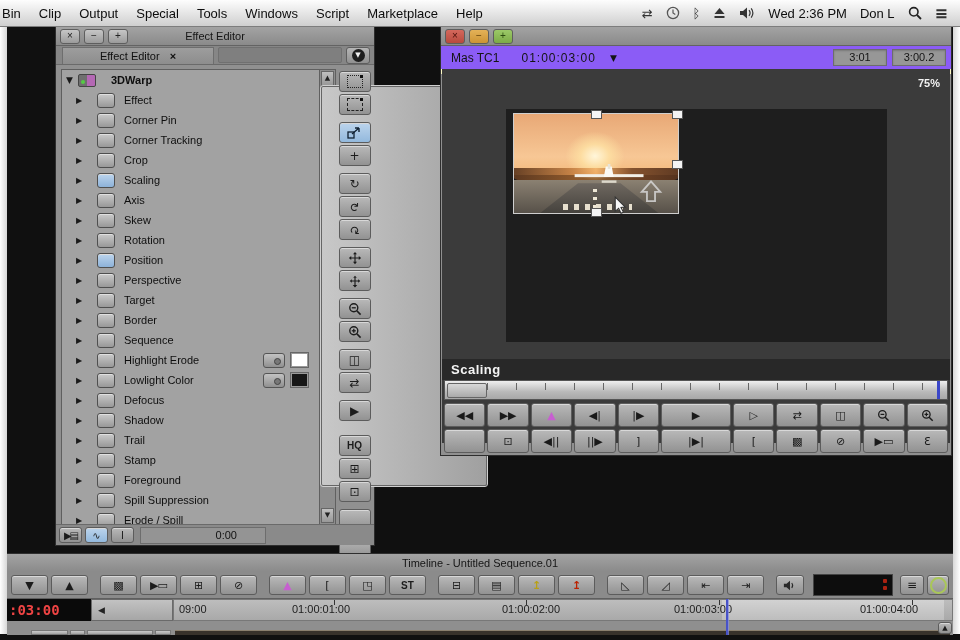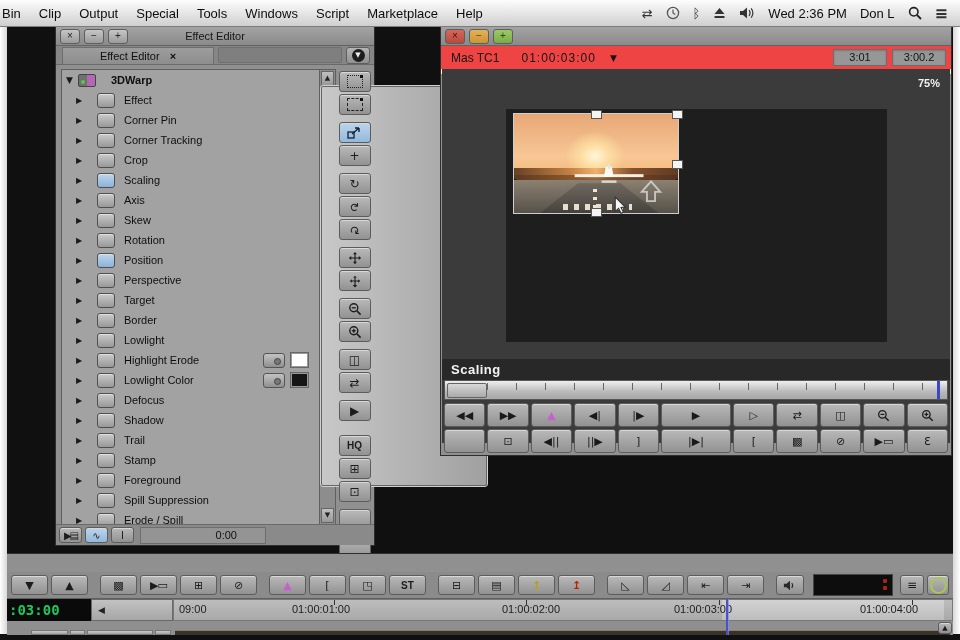--- a/index.html
+++ b/index.html
@@ -66,21 +66,21 @@
   .tool .dashbox i{position:absolute;width:3px;height:3px;background:#111;right:-1px;top:-1px;}
   .tool .rot90{display:inline-block;transform:rotate(90deg);}
   .tool .flip{display:inline-block;transform:scaleY(-1);}
   .tool.txt{font-size:10px;font-weight:bold;}
   .fx-footer{position:absolute;left:0;right:0;bottom:0;height:20px;background:#8a8a8a;border-top:1px solid #6a6a6a;display:flex;align-items:center;}
   .fx-footer .fbtn{width:23px;height:16px;margin-left:3px;font-size:10px;}
   .fx-footer .kf-time{width:96px;height:15px;margin-left:6px;background:#949494;border:1px solid #6d6d6d;font-size:11px;color:#111;text-align:right;padding:0 28px 0 0;line-height:15px;}
 
   
   .comp-win{left:440px;top:26px;width:512px;height:430px;}
-  .comp-info{height:23px;background:#ef4444;border-bottom:5px solid #fef9c3;display:flex;align-items:center;font-size:12px;color:#141414;}
+  .comp-info{height:23px;background:#8b5cf6;border-bottom:5px solid #fef9c3;display:flex;align-items:center;font-size:12px;color:#141414;}
   .comp-info .trk{margin-left:10px;}
   .comp-info .tc{margin-left:22px;letter-spacing:1px;}
   .comp-info .caret{margin-left:14px;font-size:9px;}
   .comp-info .dur{margin-left:auto;display:flex;gap:5px;padding-right:5px;}
   .comp-info .durbox{width:52px;height:15px;background:#979797;border:1px solid #6d6d6d;box-shadow:inset 0 1px 2px #00000033;font-size:11px;text-align:center;line-height:15px;}
   .comp-preview{position:absolute;top:42px;left:1px;right:1px;height:374px;background:#3b3b3b;}
   .zoom-pct{position:absolute;right:10px;top:8px;color:#f2f2f2;font-size:11px;font-weight:bold;}
   .viewport{position:absolute;left:64px;top:40px;width:381px;height:233px;background:#1e1e1e;}
   .thumb{position:absolute;left:8px;top:5px;width:164px;height:99px;outline:1px solid #cfcfcf;overflow:visible;}
   .thumb .clipimg{position:absolute;inset:0;overflow:hidden;}
@@ -119,21 +119,21 @@
   .tlbtn.yellow{color:#b8a018;font-weight:bold;}
   .tlbtn.redd{color:#bb2200;font-weight:bold;}
   .tl-display{flex:1;height:20px;background:#0d0d0d;border:1px solid #444;margin-left:6px;position:relative;}
   .tl-display i{position:absolute;right:5px;width:4px;height:4px;background:#aa2211;border-radius:1px;}
   .tl-display i.d1{top:4px;}
   .tl-display i.d2{top:11px;}
   .tl-list{width:24px;height:20px;font-size:12px;flex:none;margin-left:4px;}
   .tl-rec{width:22px;height:20px;flex:none;display:flex;align-items:center;justify-content:center;}
   .tl-rec b{width:13px;height:13px;border:2px solid #a9c757;border-radius:50%;}
   .tl-tcrow{position:absolute;top:45px;left:0;right:0;height:22px;display:flex;}
-  .tl-tc{width:84px;background:#0a0a0a;color:#22c55e;font-family:"DejaVu Sans Mono",monospace;font-size:14px;font-weight:bold;display:flex;align-items:center;padding-left:2px;box-sizing:border-box;}
+  .tl-tc{width:84px;background:#0a0a0a;color:#ef4444;font-family:"DejaVu Sans Mono",monospace;font-size:14px;font-weight:bold;display:flex;align-items:center;padding-left:2px;box-sizing:border-box;}
   .tl-collapse{width:82px;background:linear-gradient(#c2c2c2,#a6a6a6);border:1px solid #6a6a6a;box-sizing:border-box;display:flex;align-items:center;font-size:9px;color:#222;padding-left:6px;}
   .tl-ruler{flex:1;position:relative;background:linear-gradient(#bdbdbd,#a9a9a9);border:1px solid #787878;box-sizing:border-box;overflow:hidden;}
   .tl-ruler .lightzone{position:absolute;left:548px;right:8px;top:0;bottom:0;background:linear-gradient(#d2d2d2,#bdbdbd);}
   .rlabel{position:absolute;top:3px;font-size:11px;color:#1d1d1d;white-space:nowrap;}
   .rl0{left:5px;}
   .rl1{left:118px;}
   .rl2{left:328px;}
   .rl3{left:500px;}
   .rl4{left:686px;}
   .rtick{position:absolute;top:0;width:1px;height:5px;background:#333;}
@@ -280,21 +280,21 @@
           <span class="plabel">Target</span>
         </div>
         <div class="prow">
           <span class="tri icon">▶</span>
           <span class="pcheck"></span>
           <span class="plabel">Border</span>
         </div>
         <div class="prow">
           <span class="tri icon">▶</span>
           <span class="pcheck"></span>
-          <span class="plabel">Lowlight</span>
+          <span class="plabel">Sequence</span>
         </div>
         <div class="prow">
           <span class="tri icon">▶</span>
           <span class="pcheck"></span>
           <span class="plabel">Highlight Erode</span>
           <span class="picker"></span>
           <span class="swatch" style="background:#ffffff"></span>
         </div>
         <div class="prow">
           <span class="tri icon">▶</span>
@@ -519,20 +519,23 @@
       <button class="tpbtn btn3d icon wide">|▶|</button>
       <button class="tpbtn btn3d icon">[</button>
       <button class="tpbtn btn3d icon">▩</button>
       <button class="tpbtn btn3d icon">⊘</button>
       <button class="tpbtn btn3d icon smtx">▶▭</button>
       <button class="tpbtn btn3d icon">Ɛ</button>
     </div>
   </div>
 
   <div class="win tl-win">
+    <div class="titlebar">
+      <span class="title">Timeline - Untitled Sequence.01</span>
+    </div>
 
     <div class="tl-toolbar">
       <button class="tlbtn btn3d icon">▼</button>
       <button class="tlbtn btn3d icon">▲</button>
       <button class="tlbtn btn3d icon grp">▩</button>
       <button class="tlbtn btn3d icon smtx" style="letter-spacing:-1px;">▶▭</button>
       <button class="tlbtn btn3d icon">⊞</button>
       <button class="tlbtn btn3d icon">⊘</button>
       <button class="tlbtn btn3d icon magenta grp">▲</button>
       <button class="tlbtn btn3d icon">[</button>

